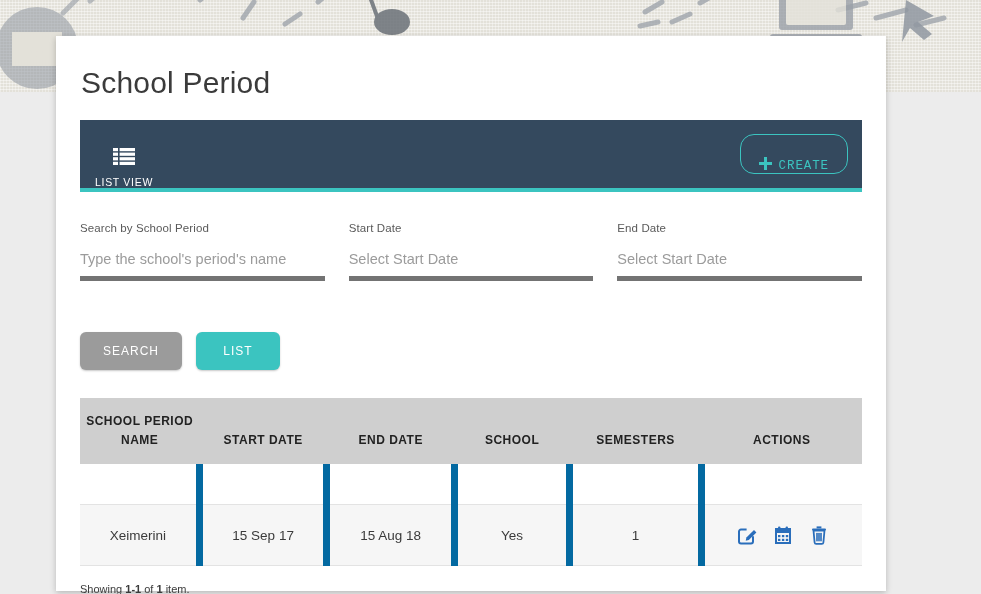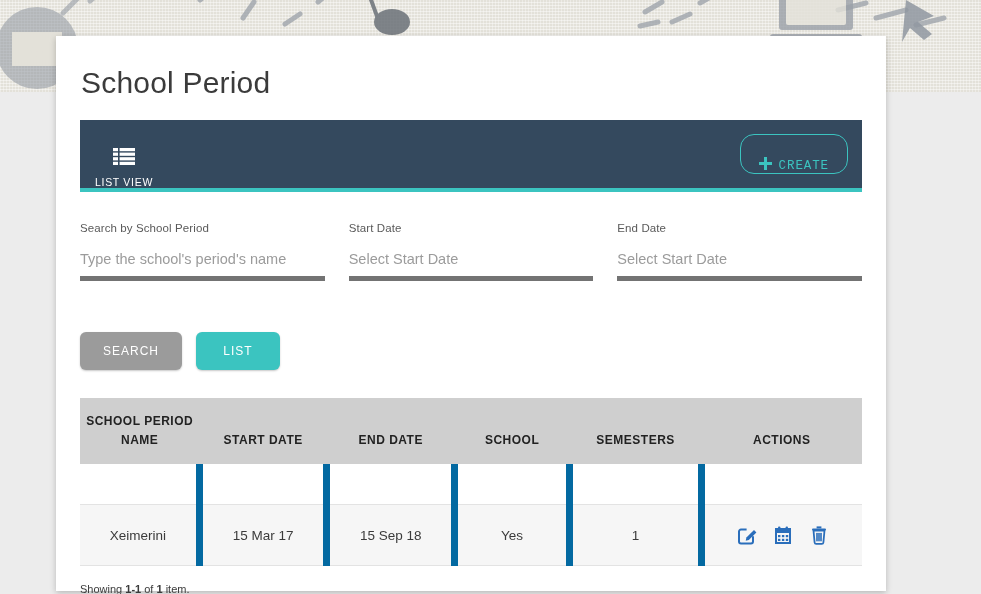--- a/index.html
+++ b/index.html
@@ -339,22 +339,22 @@
         <tr class="empty-row">
           <td></td>
           <td></td>
           <td></td>
           <td></td>
           <td></td>
           <td class="actions-cell"></td>
         </tr>
         <tr class="data-row">
           <td>Xeimerini</td>
-          <td>15 Mar 17</td>
-          <td>15 Sep 18</td>
+          <td>15 Sep 17</td>
+          <td>15 Aug 18</td>
           <td>Yes</td>
           <td>1</td>
           <td class="actions-cell">
             <div class="action-icons">
               <span>
                 <svg width="22" height="22" viewBox="0 0 22 22">
                   <path d="M17 12.3 v5.2 a2 2 0 0 1 -2 2 h-10 a2 2 0 0 1 -2 -2 v-10 a2 2 0 0 1 2 -2 h5.6" fill="none" stroke="#2a6ebb" stroke-width="2"></path>
                   <path d="M10.4 13.6 l7.6 -7.6 l2.4 2.4 l-7.6 7.6 l-3.1 .7 z" fill="#2a6ebb"></path>
                 </svg>
               </span>

